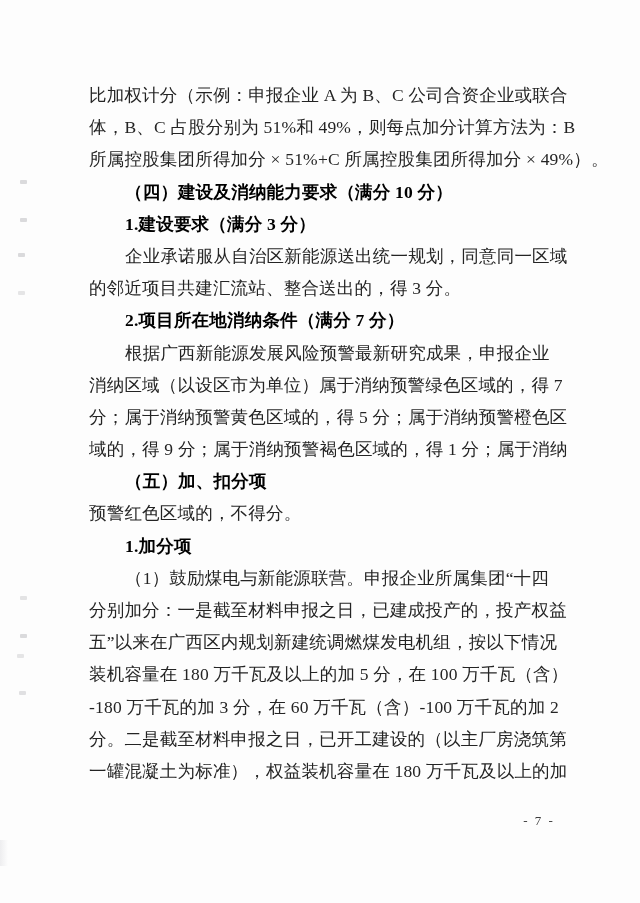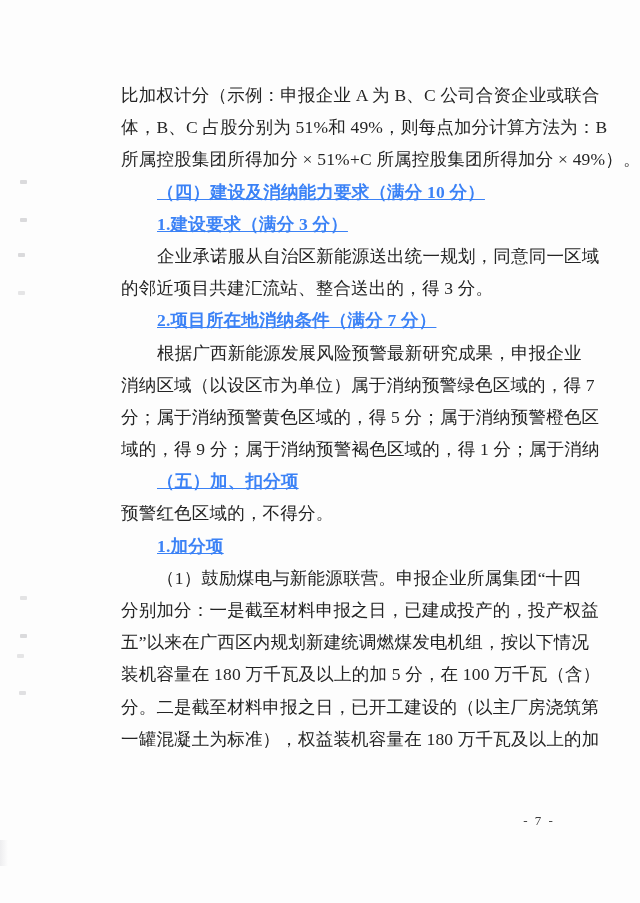--- a/index.html
+++ b/index.html
@@ -21,29 +21,27 @@
     top: 79px;
     width: 472px;
     font-size: 17.5px;
     line-height: 32.2px;
     color: #242424;
     letter-spacing: 0.2px;
   }
   .ln {
     white-space: nowrap;
     height: 32.2px;
-    margin-left: 32px;
   }
   .ln.indent {
     text-indent: 36px;
   }
   .ln.bold {
     font-weight: 700;
-    color: #3b82f6;
-    text-decoration: underline;
+    color: #000000;
   }
   .footer {
     position: absolute;
     top: 813px;
     left: 503px;
     width: 72px;
     text-align: center;
     font-size: 13px;
     letter-spacing: 2px;
     color: #3c3c3c;
@@ -104,19 +102,20 @@
     <div class="ln">消纳区域（以设区市为单位）属于消纳预警绿色区域的，得 7</div>
     <div class="ln">分；属于消纳预警黄色区域的，得 5 分；属于消纳预警橙色区</div>
     <div class="ln">域的，得 9 分；属于消纳预警褐色区域的，得 1 分；属于消纳</div>
     <div class="ln indent bold">（五）加、扣分项</div>
     <div class="ln">预警红色区域的，不得分。</div>
     <div class="ln indent bold">1.加分项</div>
     <div class="ln indent">（1）鼓励煤电与新能源联营。申报企业所属集团“十四</div>
     <div class="ln">分别加分：一是截至材料申报之日，已建成投产的，投产权益</div>
     <div class="ln">五”以来在广西区内规划新建统调燃煤发电机组，按以下情况</div>
     <div class="ln">装机容量在 180 万千瓦及以上的加 5 分，在 100 万千瓦（含）</div>
+    <div class="ln">-180 万千瓦的加 3 分，在 60 万千瓦（含）-100 万千瓦的加 2</div>
     <div class="ln">分。二是截至材料申报之日，已开工建设的（以主厂房浇筑第</div>
     <div class="ln">一罐混凝土为标准），权益装机容量在 180 万千瓦及以上的加</div>
   </main>
 
   <div class="footer">- 7 -</div>
 
 </div>
 
 </body></html>

